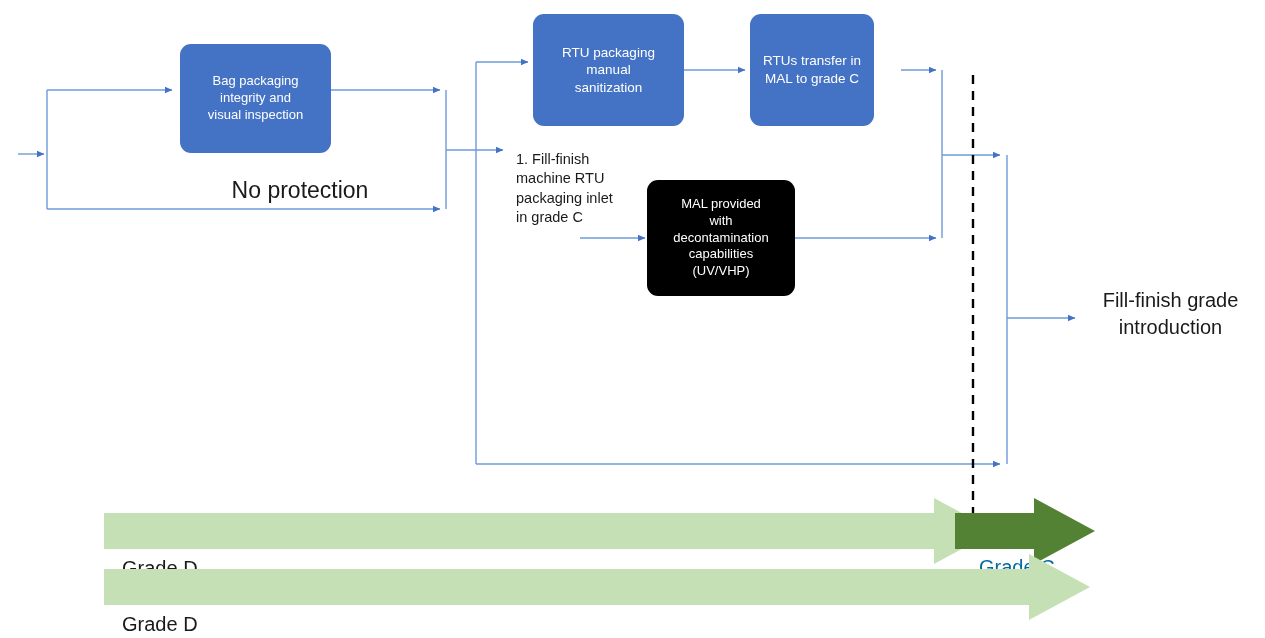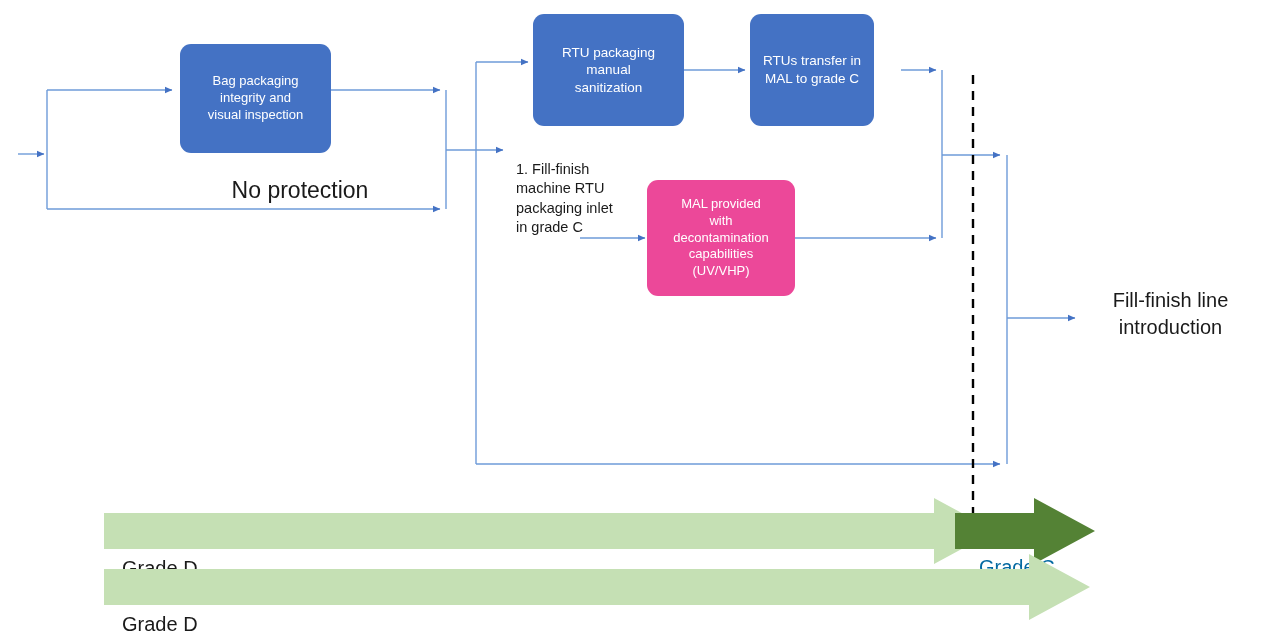--- a/index.html
+++ b/index.html
@@ -33,21 +33,21 @@
     align-items: center;
     justify-content: center;
     text-align: center;
     color: #ffffff;
     border-radius: 11px;
     line-height: 1.30;
     white-space: pre-line;
     padding: 2px 6px;
   }
   .node.blue { background: #4472C4; }
-  .node.orange { background: #ec4899; }
+  .node.orange { background: #000000; }
 
   .label {
     position: absolute;
     color: #1a1a1a;
     line-height: 1.33;
     white-space: pre-line;
   }
 
   .bar-wrap { position: absolute; }
   .bar-text {
@@ -120,27 +120,27 @@
 MAL to grade C</div>
 
   <div class="node orange" style="left:647px; top:180px; width:148px; height:116px; font-size:13px;">MAL provided
 with
 decontamination
 capabilities
 (UV/VHP)</div>
 
   <div class="label" style="left:190px; top:175px; width:220px; font-size:23px; text-align:center;">No protection</div>
 
-  <div class="label" style="left:516px; top:160px; width:140px; font-size:14.5px;">1. Fill-finish
+  <div class="label" style="left:516px; top:150px; width:140px; font-size:14.5px;">1. Fill-finish
 machine RTU
 packaging inlet
 in grade C</div>
 
 
-  <div class="label" style="left:1083px; top:287px; width:175px; font-size:20px; text-align:center;">Fill-finish line
+  <div class="label" style="left:1083px; top:287px; width:175px; font-size:20px; text-align:center;">Fill-finish grade
 introduction</div>
 
   <div class="bar-wrap" style="left:104px; top:498px; width:980px; height:66px;">
     <svg width="980" height="66" viewBox="0 0 980 66" aria-hidden="true">
       <path d="M0,15 L830,15 L830,0 L891,33 L830,66 L830,51 L0,51 z" fill="#C5E0B4"></path>
     </svg>
     <div class="bar-text" style="left:18px; top:24px; font-size:20px; color:#1a1a1a;">Grade D</div>
   </div>
 
   <div class="bar-wrap" style="left:955px; top:498px; width:140px; height:66px;">

